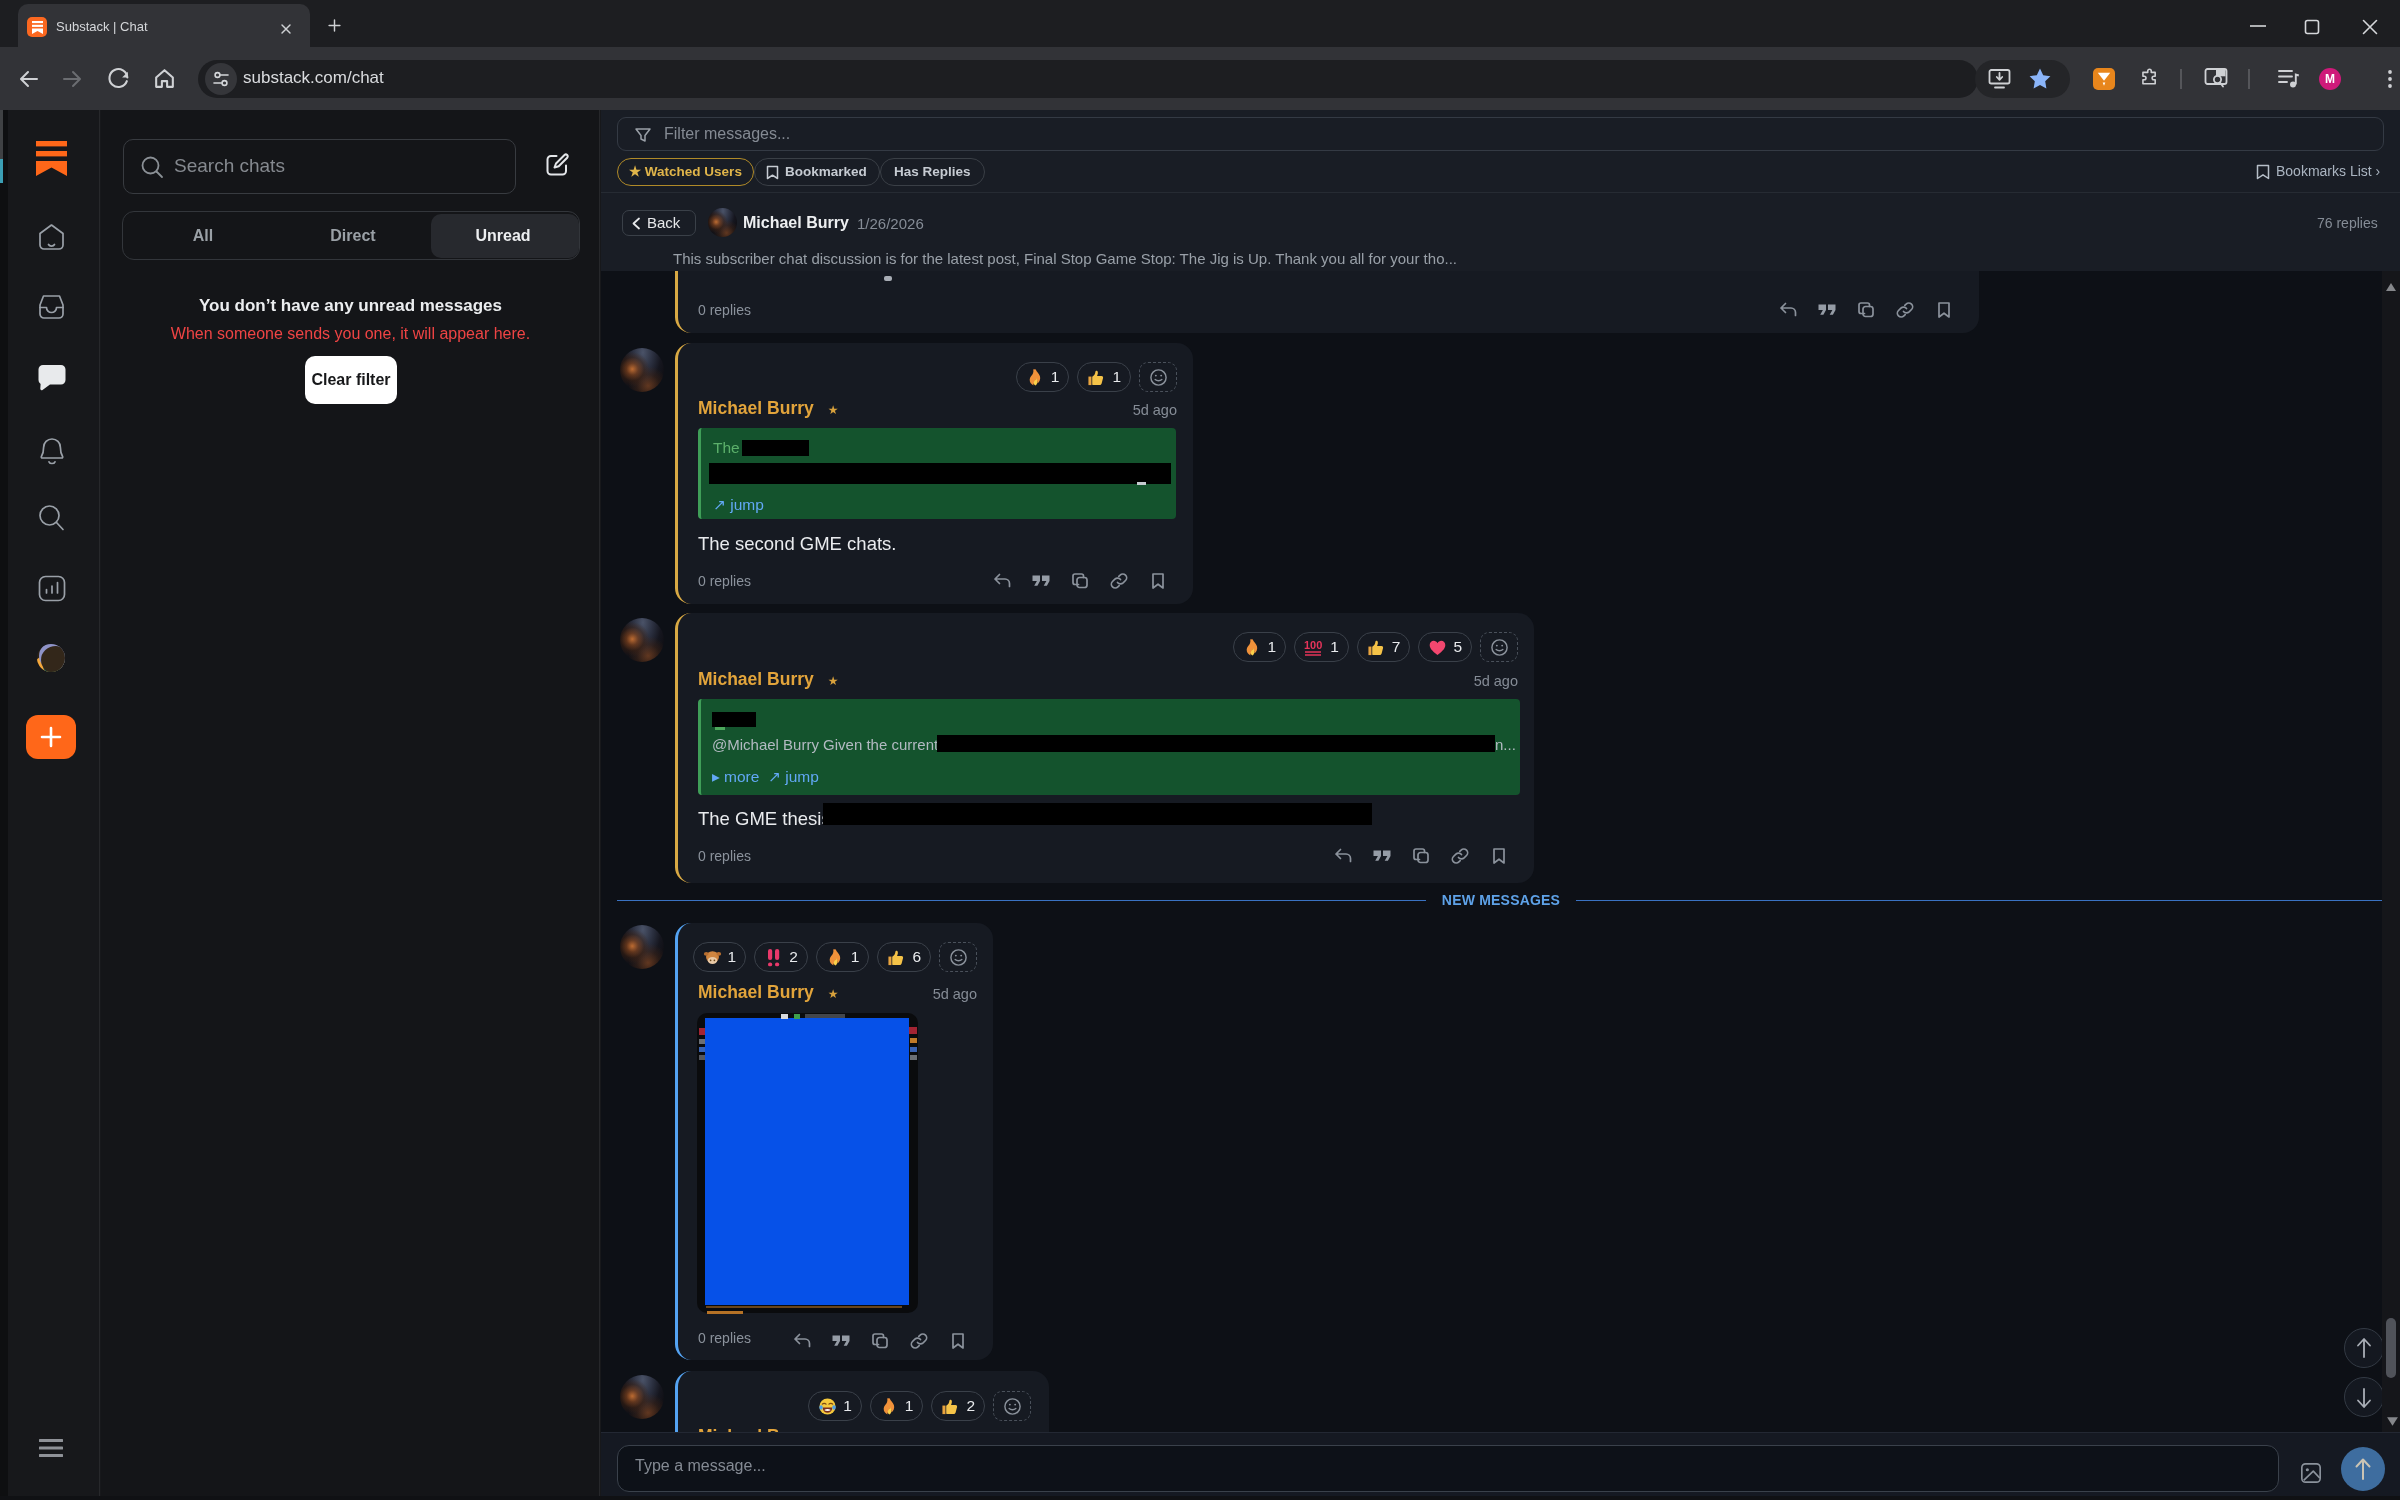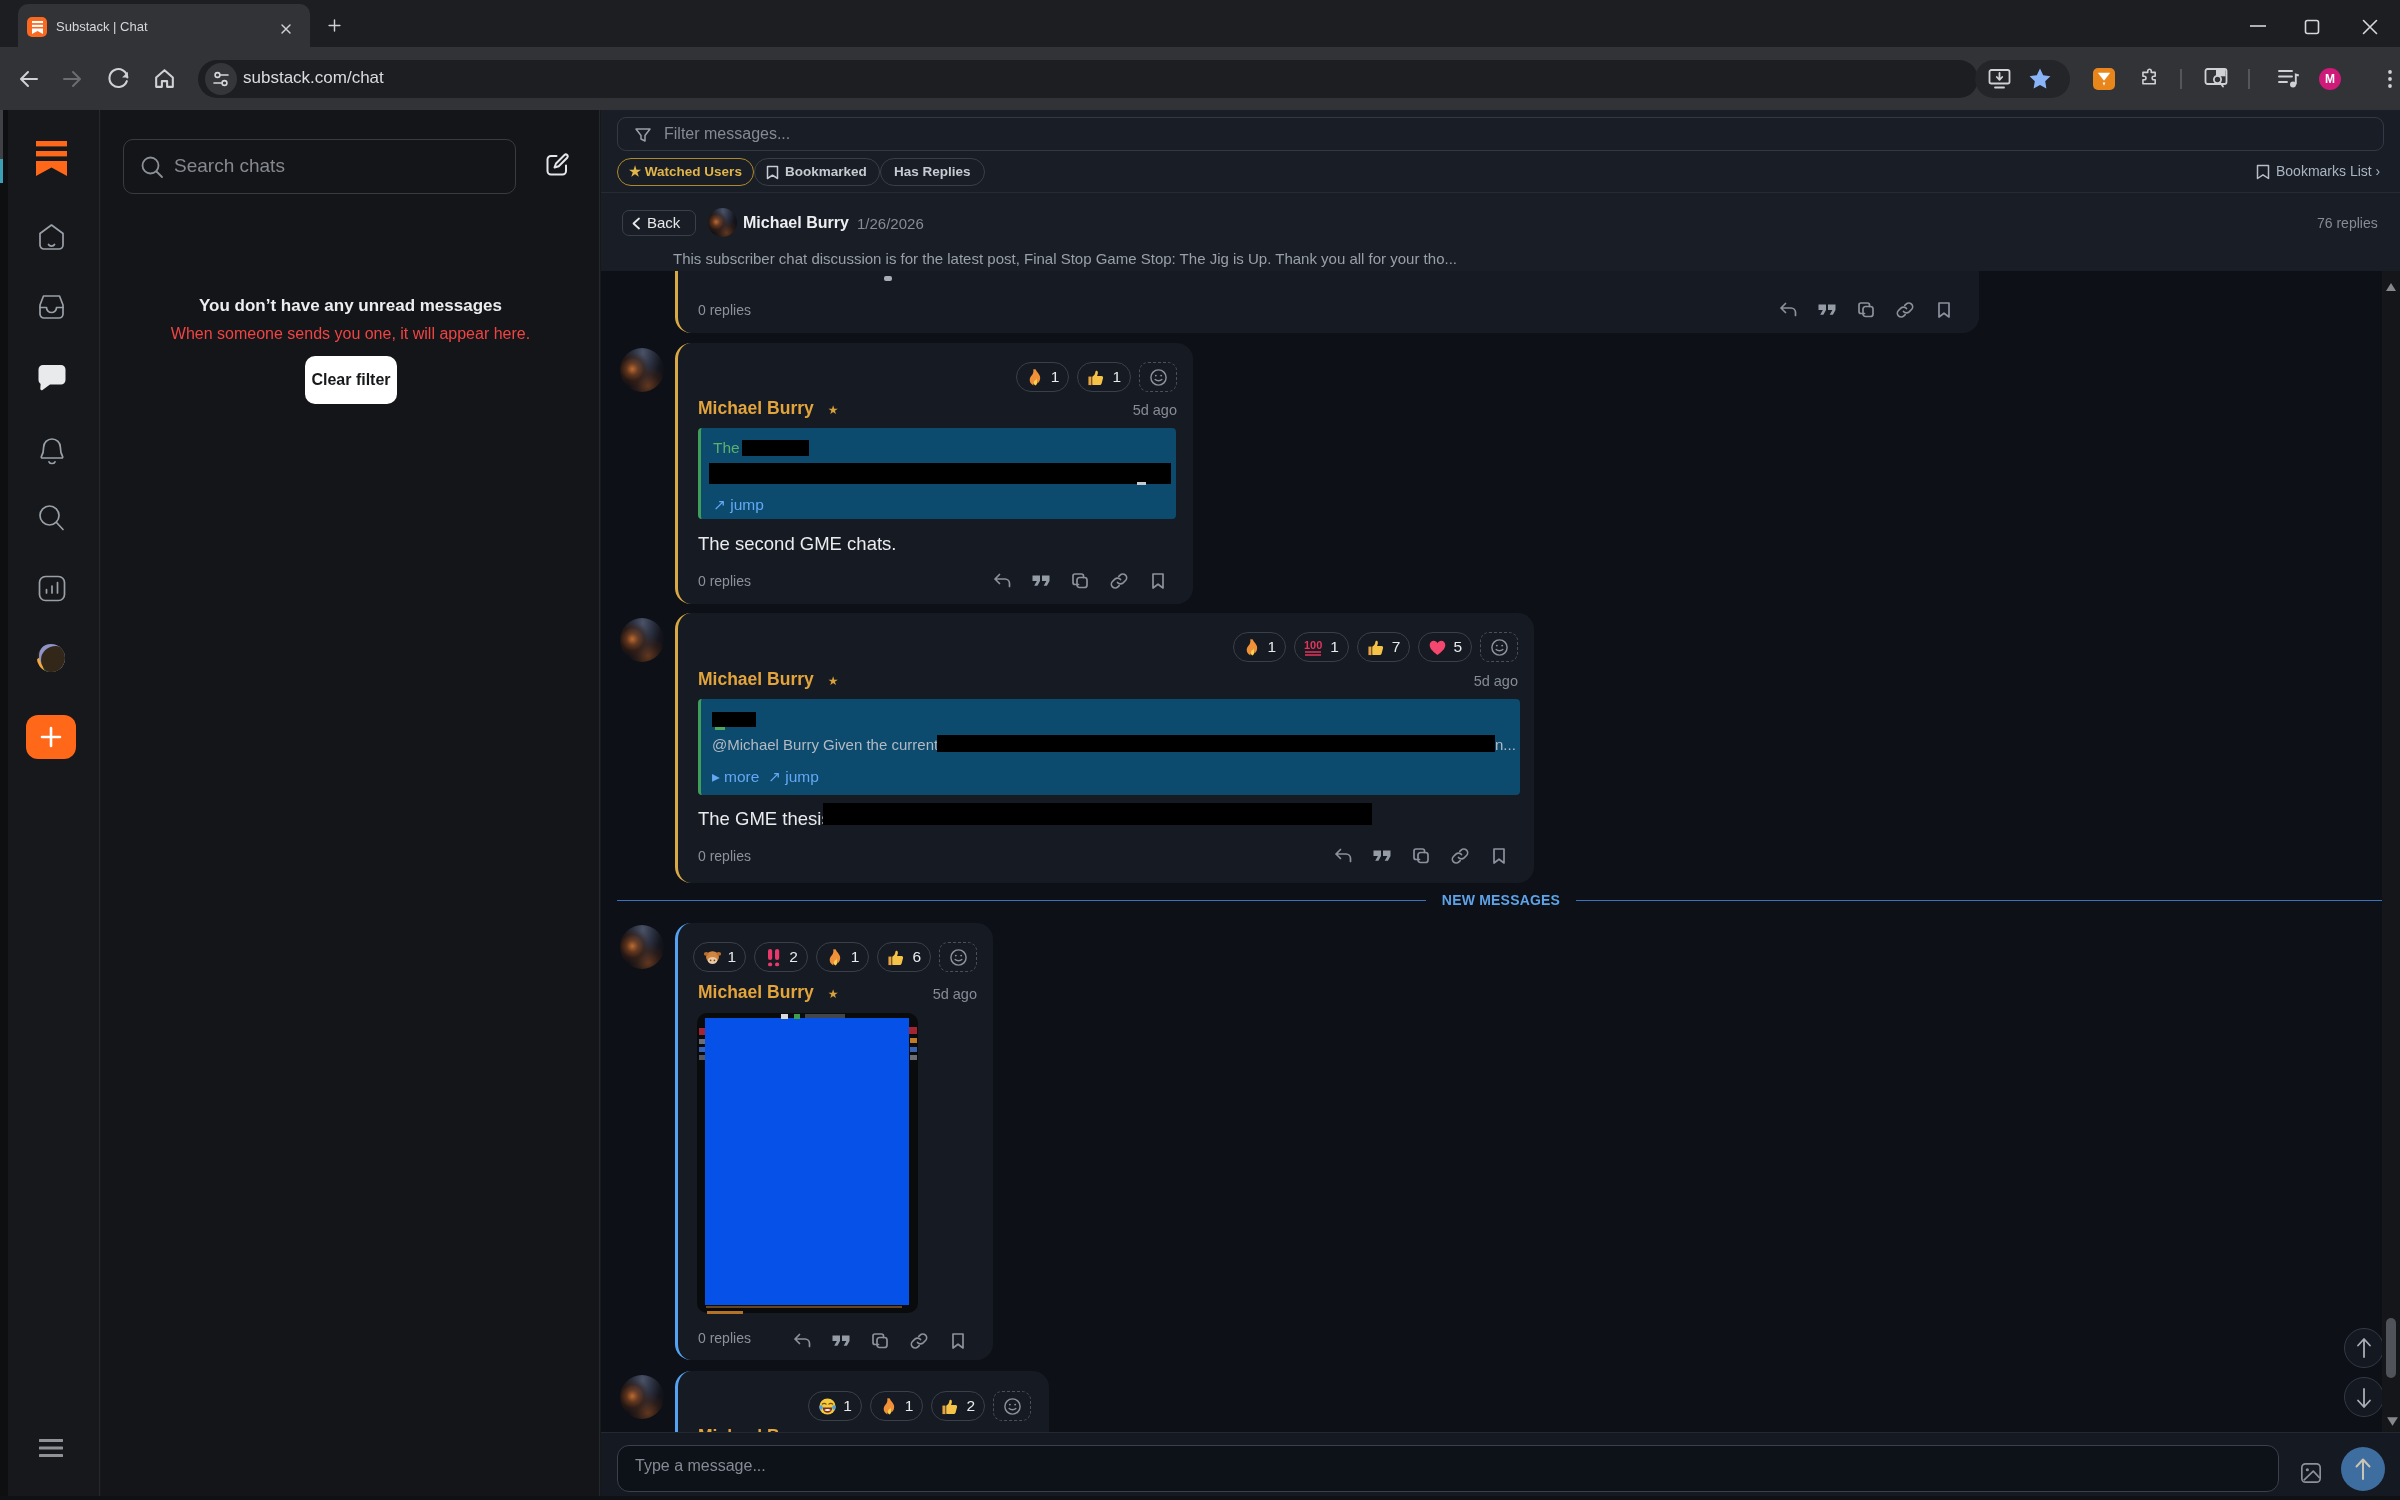--- a/index.html
+++ b/index.html
@@ -23,21 +23,21 @@
                 radial-gradient(circle at 64% 86%, rgba(160,84,36,.55) 0%, rgba(84,44,20,.35) 24%, rgba(0,0,0,0) 42%),
                 radial-gradient(ellipse at 52% 10%, rgba(84,94,118,.85) 0%, rgba(56,63,84,.65) 32%, rgba(28,30,42,.4) 56%, rgba(0,0,0,0) 72%),
                 #111117; }
   .prow { position:absolute; display:flex; gap:8px; align-items:center; }
   .pill { display:inline-flex; align-items:center; height:30px; border:1px solid #3a4049;
     border-radius:15px; padding:0 9px; gap:6px; font-size:15.5px; color:#e8eaed; }
   .addr { width:38px; height:30px; border:1px dashed #4a515b; border-radius:9px; display:flex; align-items:center; justify-content:center; }
   .name { position:absolute; font-size:17.5px; font-weight:bold; color:#e2a43b; }
   .star { font-size:12px; color:#d8a13c; font-weight:normal; margin-left:14px; }
   .ago { position:absolute; font-size:14.5px; color:#858c96; }
-  .quote { position:absolute; background:#0c4a6e; border-left:3px solid #3f9e58; border-radius:4px; }
+  .quote { position:absolute; background:#14532d; border-left:3px solid #3f9e58; border-radius:4px; }
   .bar { position:absolute; background:#000; }
   .reps { position:absolute; font-size:14px; color:#8b929c; }
   .acts { position:absolute; display:flex; gap:19px; align-items:center; }
   .acts svg { stroke:#8b929c; fill:none; stroke-width:1.7; stroke-linecap:round; stroke-linejoin:round; }
   .mtext { position:absolute; font-size:18.5px; color:#e9ebee; }
 </style>
 </head>
 <body>
 <div id="tabstrip"></div>
 <div id="toolbar"></div>
@@ -196,20 +196,27 @@
           <path d="M15.5 15.5 L21 21" stroke="#8b9096" stroke-width="1.8" stroke-linecap="round"></path>
         </svg>
       <div class="abs" style="left:50px;top:15px;font-size:19px;color:#85898f;">Search chats</div>
     </div>
 
     <svg class="abs" style="left:444px;top:42px" width="25" height="25" viewBox="0 0 25 25">
       <path d="M11.5 4 H6 a3.5 3.5 0 0 0 -3.5 3.5 V19 A3.5 3.5 0 0 0 6 22.5 H17.5 A3.5 3.5 0 0 0 21 19 V13.5" stroke="#e4e6e9" stroke-width="2" fill="none" stroke-linecap="round"></path>
       <path d="M9.5 15.5 L11 11.5 L19.5 3 a1.9 1.9 0 0 1 2.7 2.7 L13.7 14.2 Z" stroke="#e4e6e9" stroke-width="2" fill="none" stroke-linejoin="round"></path>
     </svg>
 
+    <div class="abs" style="left:21px;top:101px;width:458px;height:49px;border:1px solid #33363b;border-radius:12px;">
+      <div class="abs" style="left:408px;top:0;"></div>
+      <div class="abs" style="left:308px;top:2px;width:148px;height:44px;background:#27292e;border-radius:10px;"></div>
+      <div class="abs" style="left:0;top:0;width:160px;height:48px;text-align:center;line-height:48px;font-size:16px;color:#9aa0a6;font-weight:bold;">All</div>
+      <div class="abs" style="left:150px;top:0;width:160px;height:48px;text-align:center;line-height:48px;font-size:16px;color:#9aa0a6;font-weight:bold;">Direct</div>
+      <div class="abs" style="left:300px;top:0;width:160px;height:48px;text-align:center;line-height:48px;font-size:16px;color:#eceef0;font-weight:bold;">Unread</div>
+    </div>
     <div class="abs" style="left:0;top:186px;width:499px;text-align:center;font-size:17px;font-weight:bold;color:#ebedef;">You don’t have any unread messages</div>
     <div class="abs" style="left:0;top:215px;width:499px;text-align:center;font-size:16px;color:#ef4444;">When someone sends you one, it will appear here.</div>
     <div class="abs" style="left:204px;top:246px;width:92px;height:48px;background:#ffffff;border-radius:10px;text-align:center;line-height:48px;font-size:16px;font-weight:bold;color:#17181a;">Clear filter</div>
   </div>
   <div id="main">
 
     <div class="abs" style="left:0;top:0;width:1799px;height:82px;background:#191d25;"></div>
     <div class="abs" style="left:16px;top:7px;width:1767px;height:34px;border:1px solid #343a44;border-radius:9px;">
       <svg class="abs" style="left:16px;top:8px" width="18" height="18" viewBox="0 0 18 18">
           <path d="M2 3 H16 L11 9.5 V15 L7 13 V9.5 Z" stroke="#9aa0a8" stroke-width="1.5" fill="none" stroke-linejoin="round"></path>

